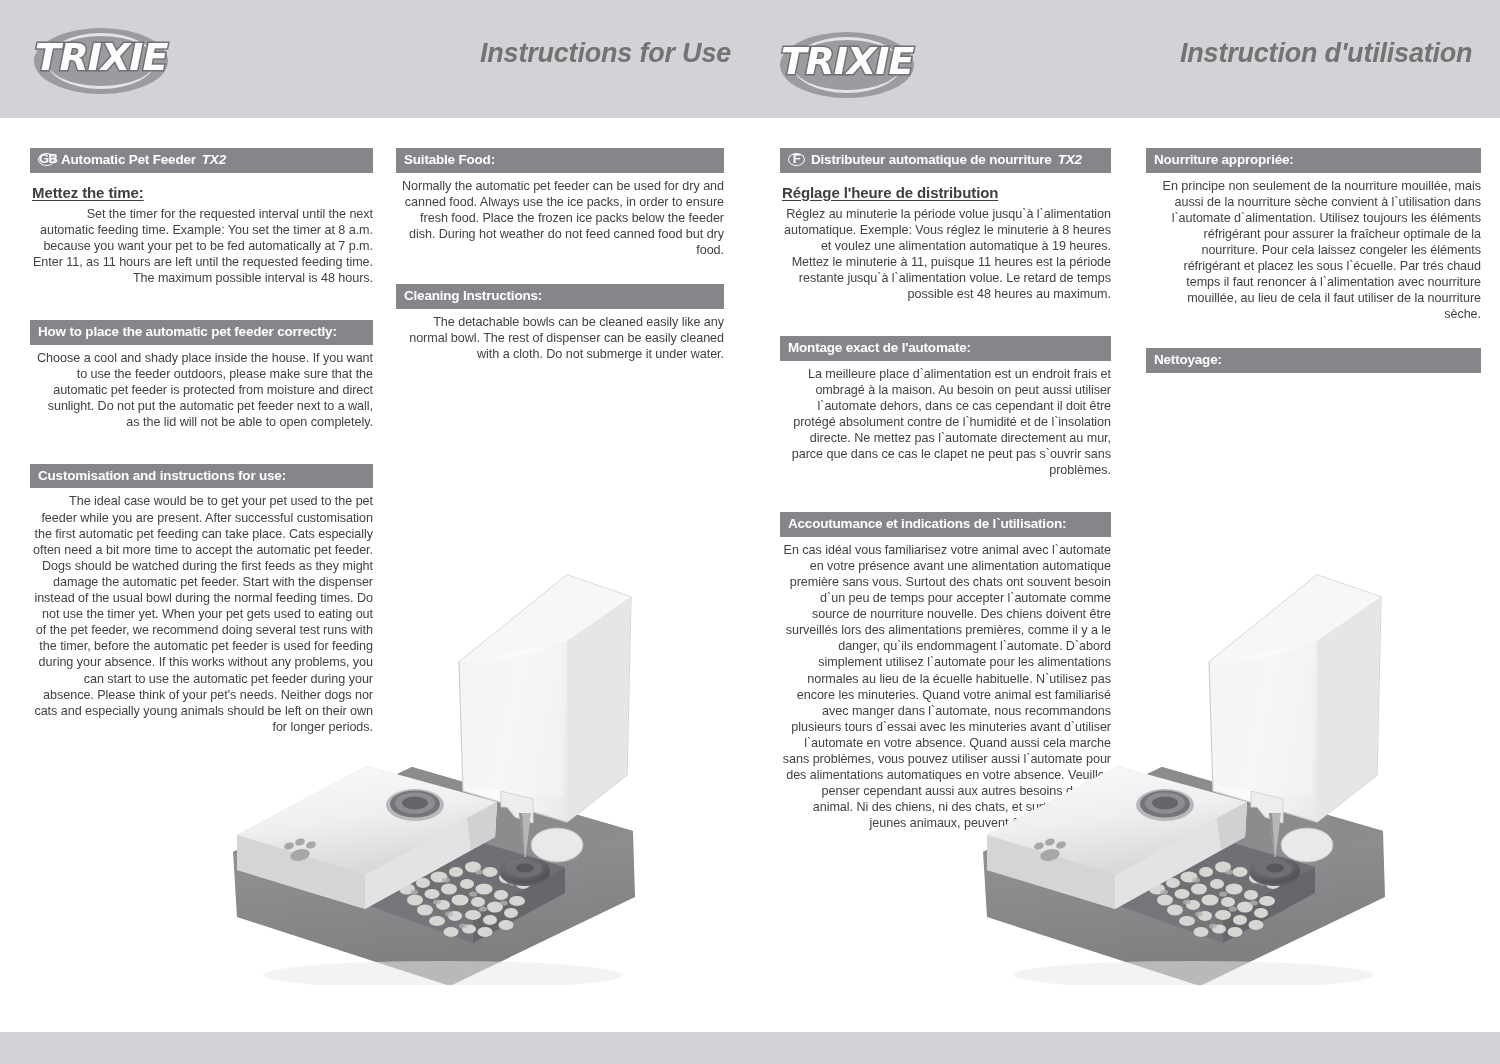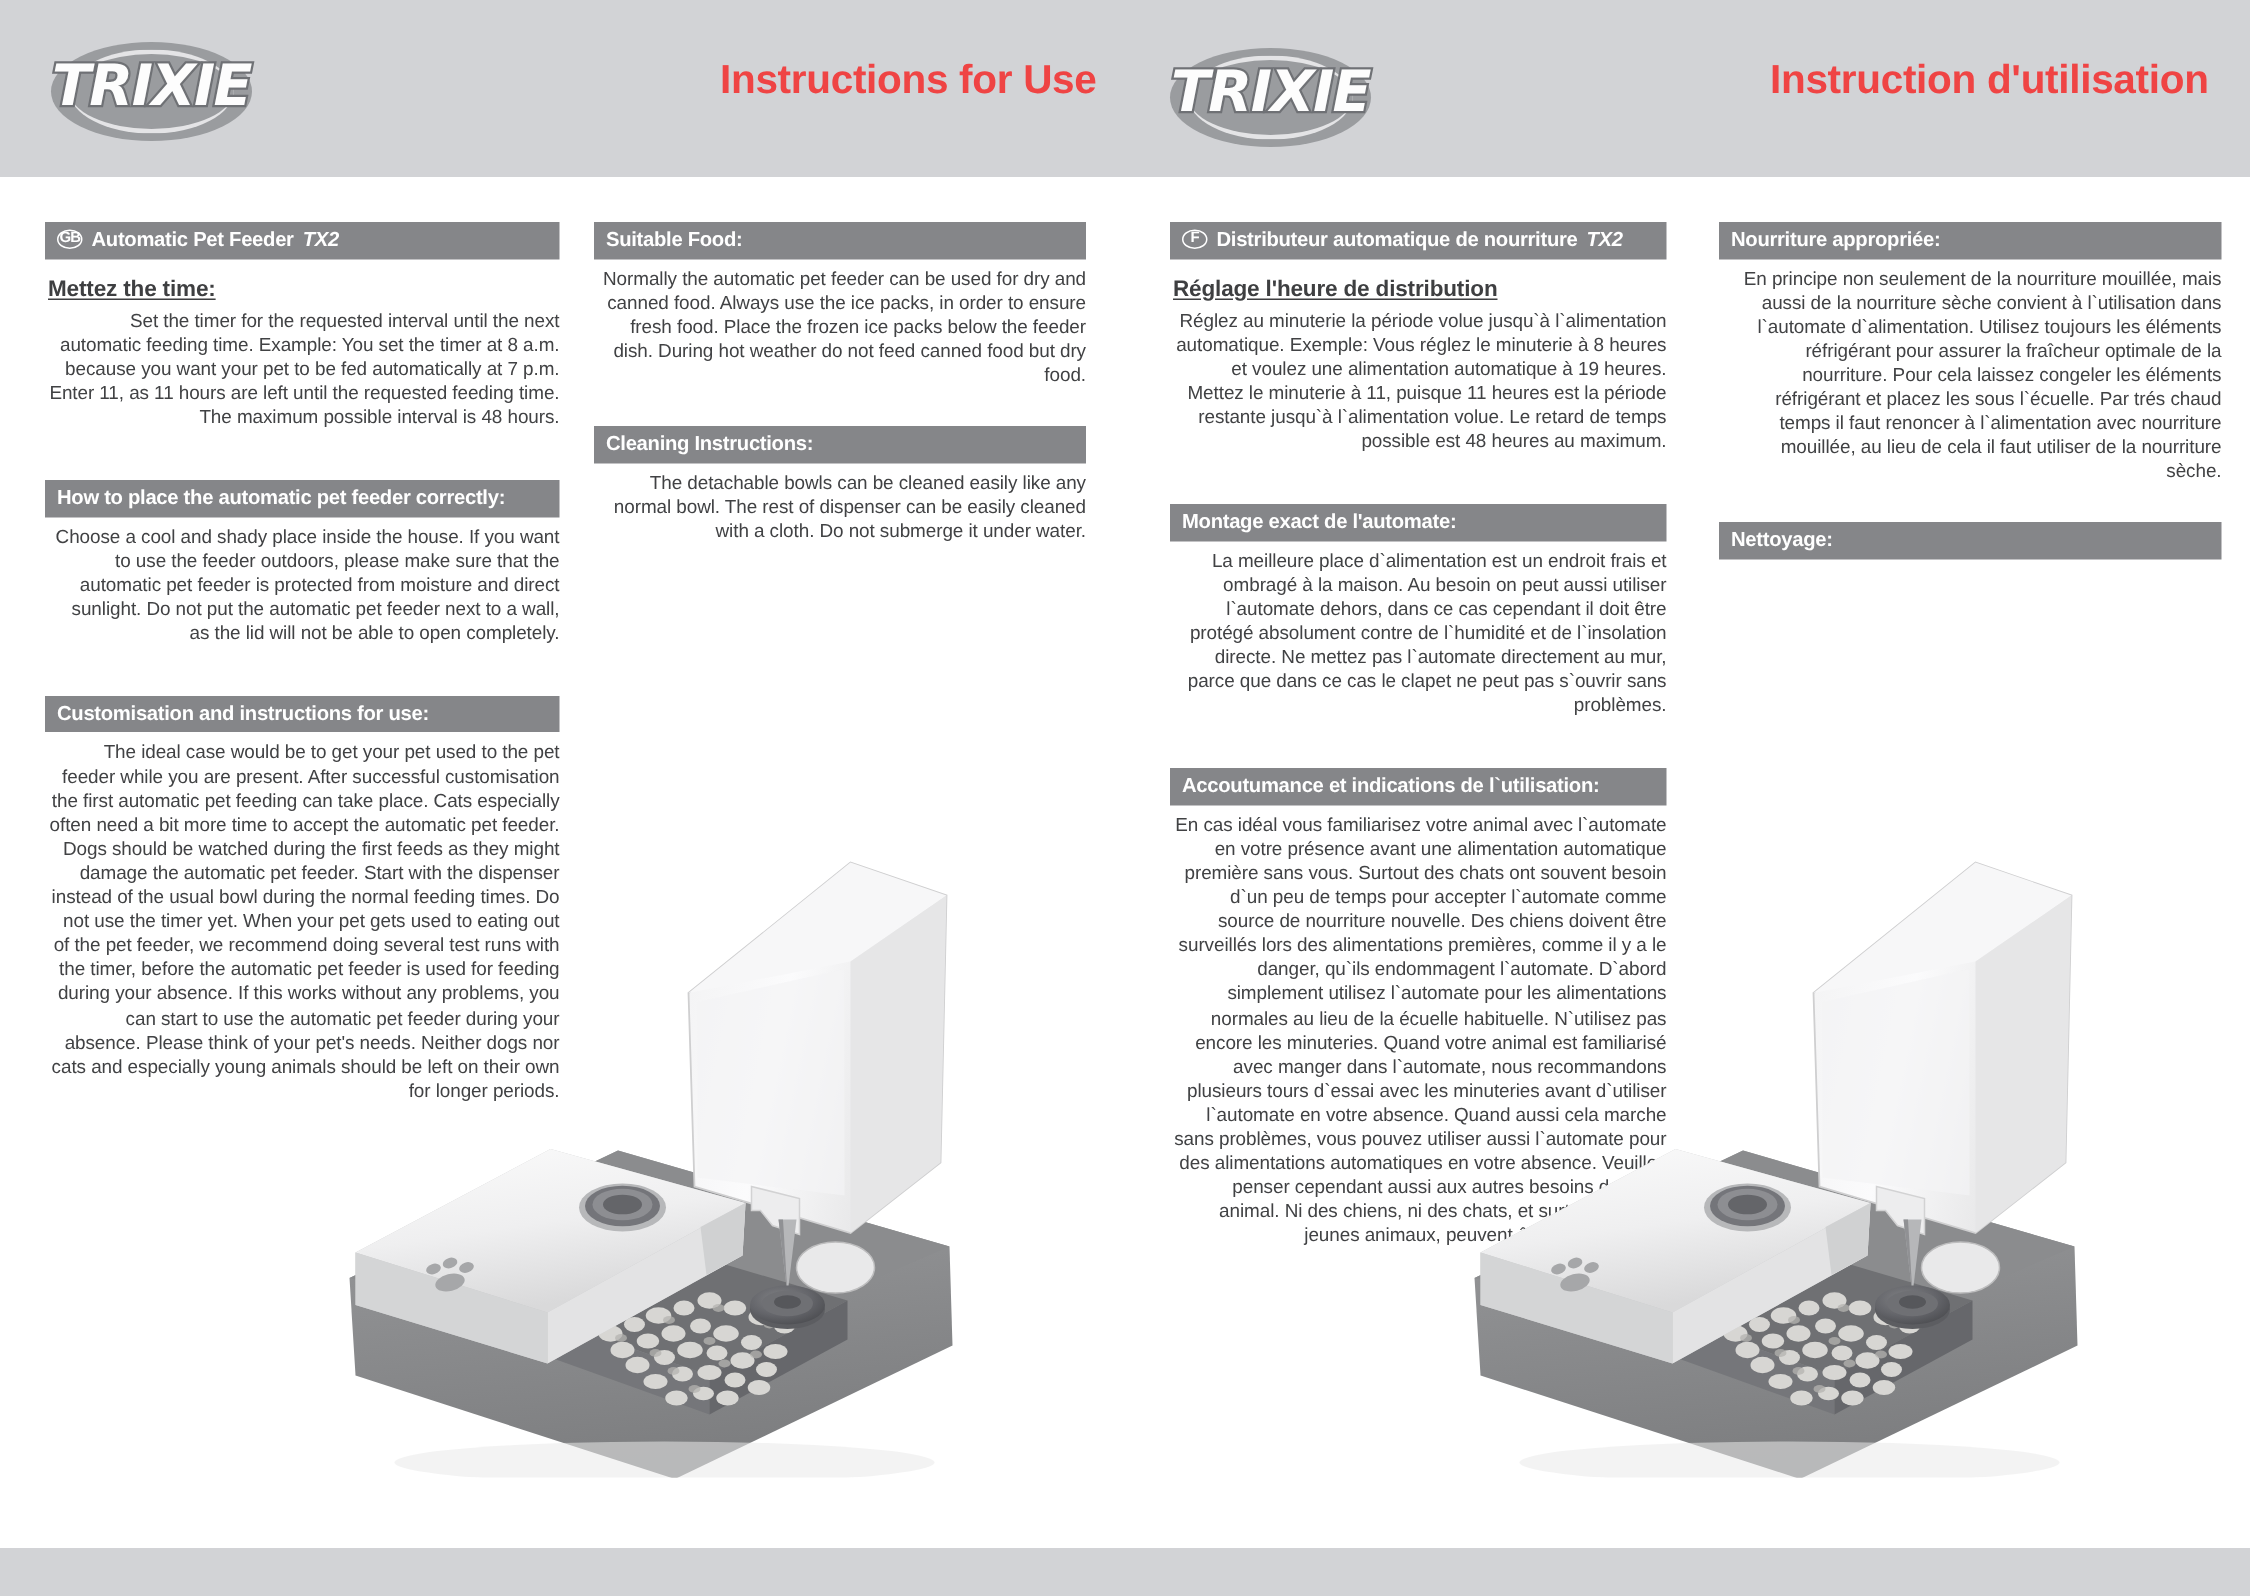--- a/index.html
+++ b/index.html
@@ -26,23 +26,24 @@
     width: 1500px;
     height: 118px;
     background: #d2d3d6;
   }
 
   .header-title {
     position: absolute;
     top: 38px;
     font-size: 27px;
     font-weight: bold;
-    color: #ef4444;
+    color: #737373;
     letter-spacing: -0.2px;
     white-space: nowrap;
+    font-style: italic;
   }
   .header-title.en { left: 480px; }
   .header-title.fr { left: 1180px; }
 
   
   .trixie-logo {
     position: absolute;
     width: 150px;
     height: 82px;
   }
@@ -115,21 +116,21 @@
   }
   .sec-bar .title-italic { font-style: italic; }
 
   
   .flag-badge {
     display: inline-block;
     width: 17px;
     height: 13px;
     border: 1.6px solid #ffffff;
     border-radius: 50%;
-    font-size: 10px;
+    font-size: 13px;
     font-weight: bold;
     line-height: 10px;
     text-align: center;
     color: #ffffff;
     font-family: "Liberation Sans", sans-serif;
     letter-spacing: -0.6px;
     flex: 0 0 auto;
   }
 
   

